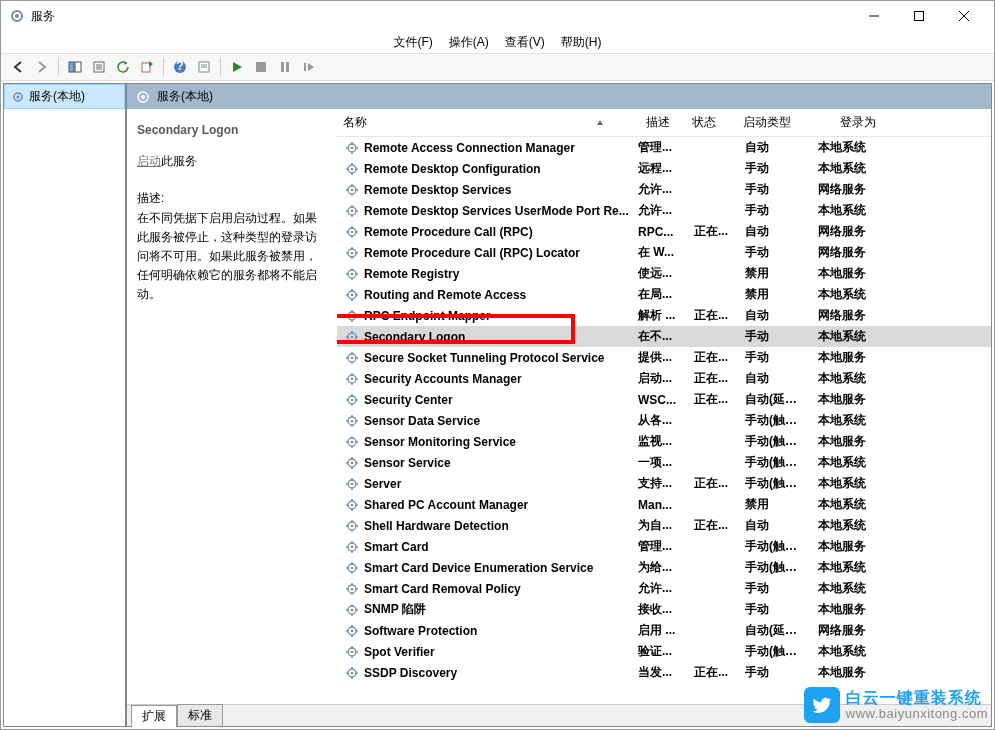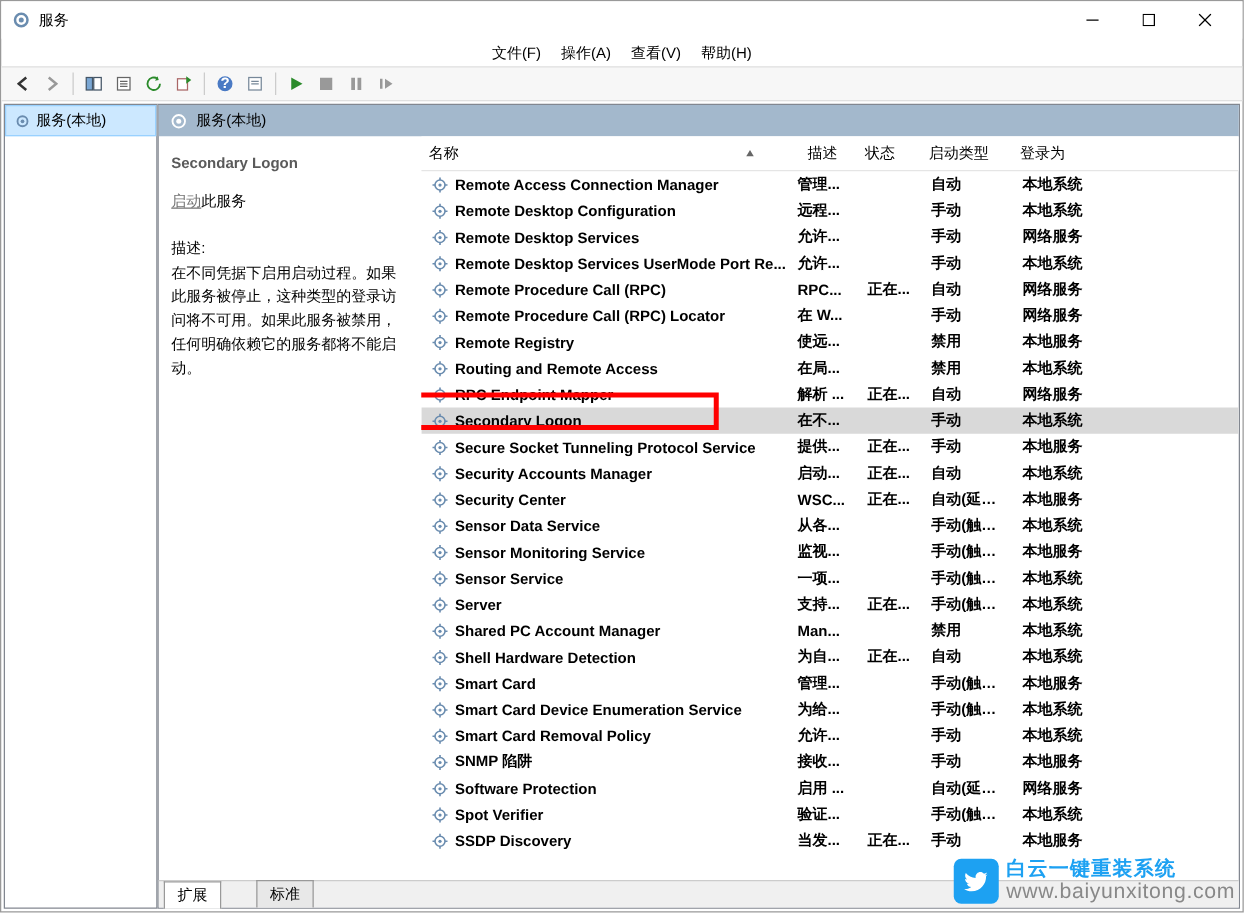--- a/index.html
+++ b/index.html
@@ -25,42 +25,42 @@
 .detail-link { color: #737373; text-decoration: underline; }
 .detail-desc-label { margin-top: 18px; color: #000; }
 .detail-desc { color: #000; }
 .list-wrap { flex: 1; overflow: hidden; position: relative; display: flex; flex-direction: column; }
 .list-header { display: flex; background: #fff; border-bottom: 1px solid #e5e5e5; }
 .col { padding: 5px 6px; color: #000; }
 .col-name { width: 293px; display: flex; align-items: center; gap: 4px; }
 .col-desc { width: 56px; text-align: center; }
 .col-state { width: 51px; }
 .col-startup { width: 73px; }
-.col-logon { width: 72px; }
+.col-logon { width: 72px; text-align: right; }
 .sort-arrow { width: 8px; height: 8px; margin-left: auto; margin-right: 20px; }
 .list-body { flex: 1; overflow-y: scroll; overflow-x: hidden; }
 .row { display: flex; align-items: center; height: 21px; padding-left: 2px; font-weight: bold; }
 .row.selected { background: #d9d9d9; }
 .row .cell { padding: 0 6px; white-space: nowrap; overflow: hidden; text-overflow: ellipsis; }
 .row .c-name { width: 293px; display: flex; align-items: center; gap: 5px; }
 .row .c-desc { width: 56px; }
 .row .c-state { width: 51px; }
 .row .c-startup { width: 73px; }
 .row .c-logon { width: 72px; }
 .svc-icon { width: 14px; height: 14px; flex-shrink: 0; }
 .highlight-box { position: absolute; border: 4px solid #ff0000; pointer-events: none; z-index: 10; }
-.tabs-row { height: 22px; display: flex; align-items: flex-end; padding-left: 4px; border-top: 1px solid #ccc; margin-top: auto; background: #f0f0f0; gap: 28px; }
+.tabs-row { height: 22px; display: flex; align-items: flex-end; padding-left: 4px; border-top: 1px solid #ccc; margin-top: auto; background: #f0f0f0; }
 .tab { padding: 2px 10px; border: 1px solid #999; border-bottom: none; background: #fff; font-size: 12px; }
 .tab.active { background: #fff; position: relative; top: 1px; }
 .tab.inactive { background: #e8e8e8; }
 .watermark { position: absolute; right: 6px; bottom: 6px; display: flex; align-items: center; gap: 6px; z-index: 20; }
 .wm-logo { width: 36px; height: 36px; background: #1da1f2; border-radius: 6px; display: flex; align-items: center; justify-content: center; }
 .wm-text { display: flex; flex-direction: column; line-height: 1.1; }
 .wm-cn { font-size: 16px; font-weight: bold; color: #1da1f2; letter-spacing: 1px; }
-.wm-url { font-size: 17px; color: #888; letter-spacing: 0.5px; }
+.wm-url { font-size: 13px; color: #888; letter-spacing: 0.5px; }
 </style>
 </head>
 <body>
 
 <div class="titlebar">
   <svg class="title-icon" viewBox="0 0 16 16">
       <circle cx="8" cy="8" r="5" fill="none" stroke="#6a8caf" stroke-width="2"></circle>
       <circle cx="8" cy="8" r="2" fill="#6a8caf"></circle>
     </svg>
   <span class="title-text">服务</span>

